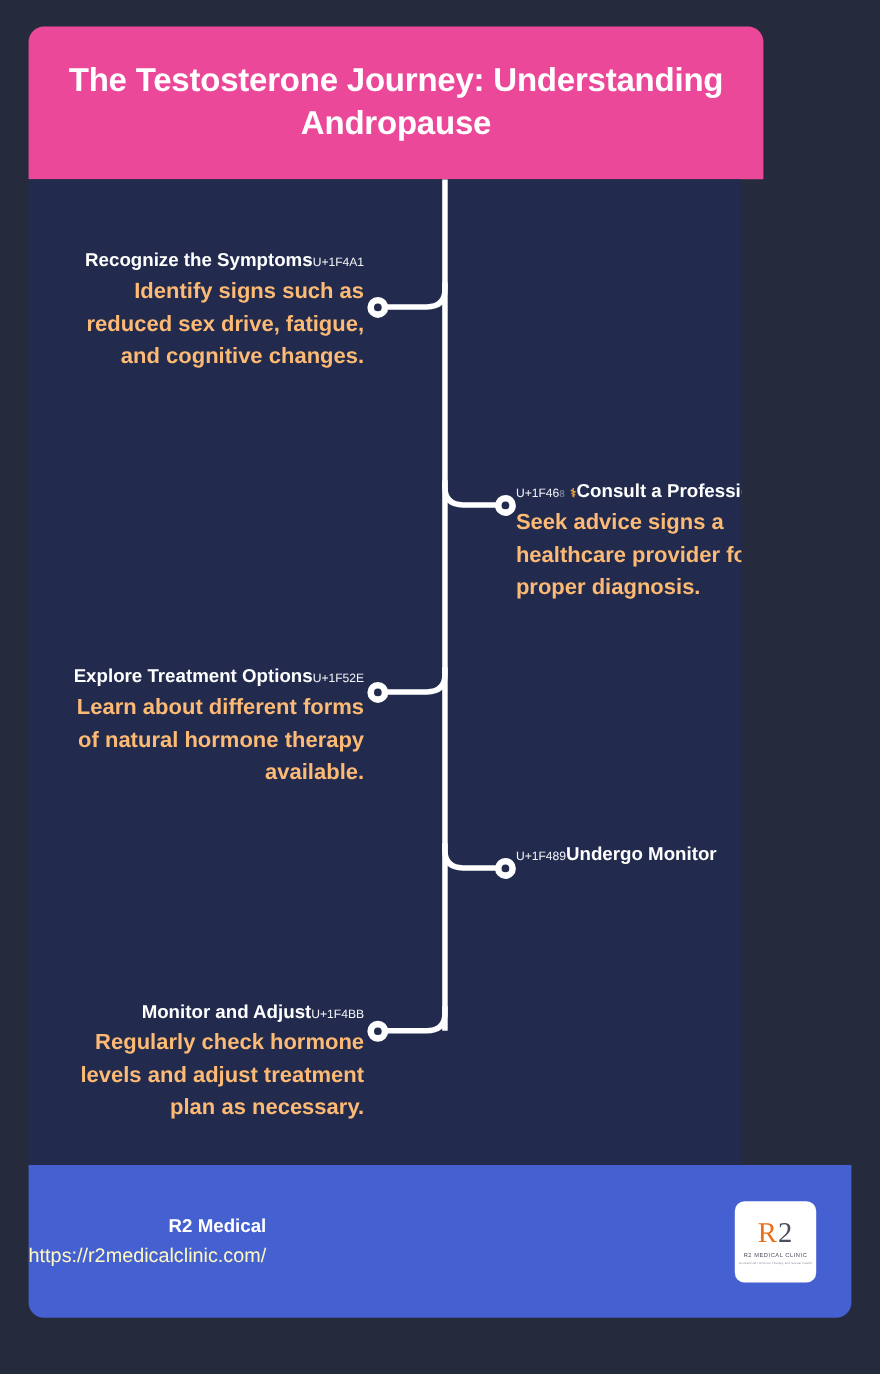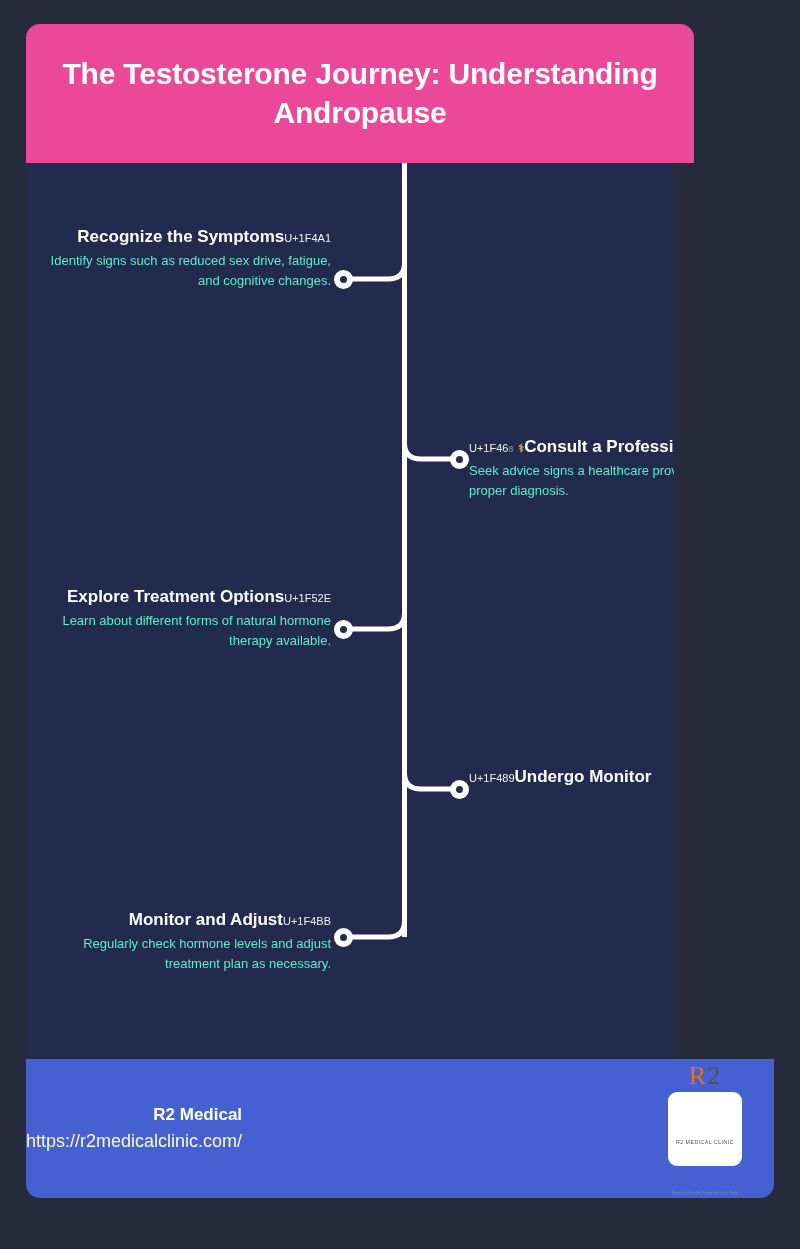--- a/index.html
+++ b/index.html
@@ -131,24 +131,25 @@
   }
   .step-emoji-extra {
     font-size: 9px;
     color: #6f7894;
   }
   .step-emoji-mark {
     font-size: 11px;
     color: #e8a33d;
   }
   .step-desc {
-    color: #5eead4;
-    font-size: 13px;
+    color: #fdba74;
+    font-size: 20px;
     line-height: 1.47;
     margin: 4px 0 0 0;
+    font-weight: bold;
   }
 
   
   .footer-band {
     position: absolute;
     left: 26px;
     top: 1059px;
     width: 748px;
     height: 139px;
     background: #4560d0;
@@ -177,21 +178,20 @@
 
   .logo-card {
     width: 74px;
     height: 74px;
     background: #ffffff;
     border-radius: 9px;
     display: flex;
     flex-direction: column;
     align-items: center;
     justify-content: center;
-    gap: 45px;
   }
   .logo-mark {
     font-size: 26px;
     line-height: 1;
     letter-spacing: 1px;
     font-family: "Liberation Serif", serif;
   }
   .logo-r { color: #e8701a; }
   .logo-2 { color: #4a4f5c; }
   .logo-name {
@@ -251,21 +251,21 @@
         <div class="step-heading">
           <span class="step-emoji">U+1F46</span><span class="step-emoji-extra">8</span>
           <span class="step-emoji-mark">⚕</span><span>Consult a Professional</span>
         </div>
         <p class="step-desc">Seek advice signs a healthcare provider for proper diagnosis.</p>
       </div>
     </div>
 
     <div class="step">
       <div class="node" style="left:308px; top:457px;"></div>
-      <div class="text-block left" style="left:20px; top:424px;">
+      <div class="text-block left" style="left:20px; top:442px;">
         <div class="step-heading">
           <span>Explore Treatment Options</span><span class="step-emoji">U+1F52E</span>
         </div>
         <p class="step-desc">Learn about different forms of natural hormone therapy available.</p>
       </div>
     </div>
 
     <div class="step">
       <div class="node" style="left:424px; top:617px;"></div>
       <div class="text-block right" style="left:443px; top:604px;">

